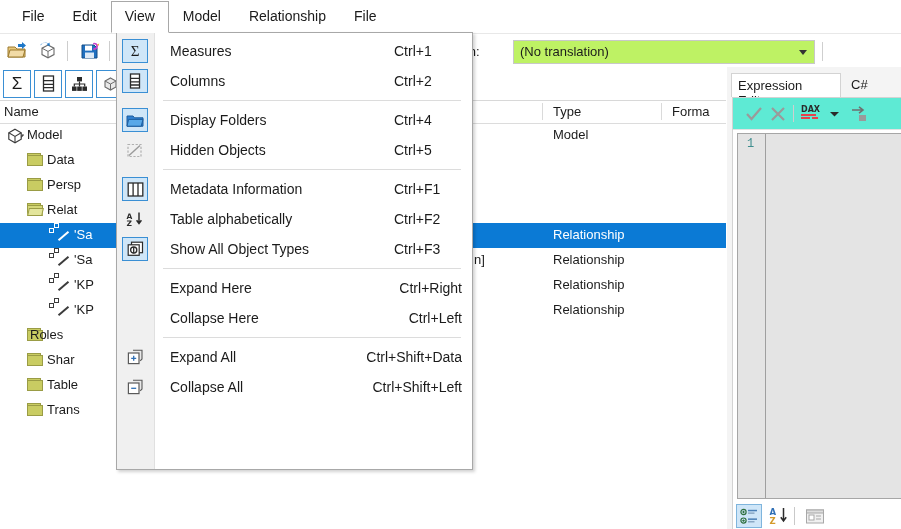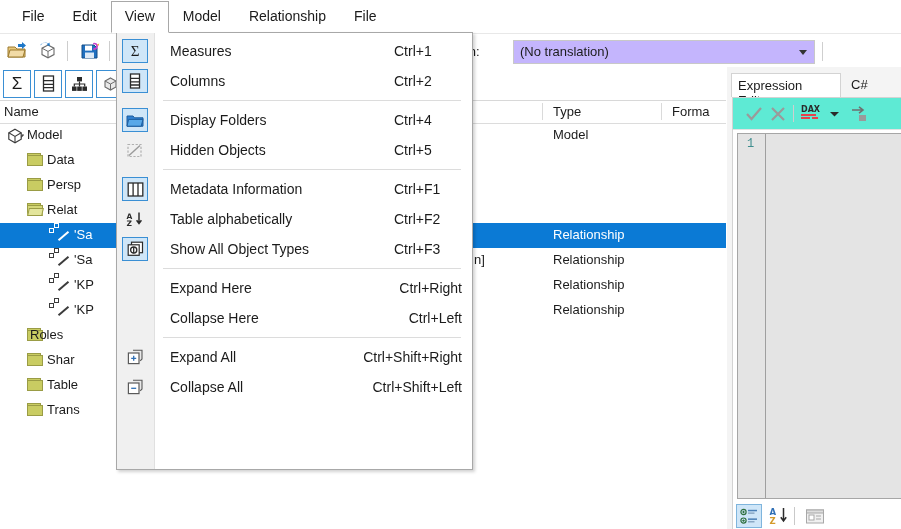--- a/index.html
+++ b/index.html
@@ -26,21 +26,21 @@
   .toolbar-row{position:absolute;left:0;background:#ffffff;display:flex;align-items:center;}
   .tb1{top:33px;height:34px;width:901px;border-top:1px solid #e8e8e8;}
   .tb2{top:67px;height:33px;width:901px;}
   .tb-btn{width:28px;height:28px;display:flex;align-items:center;justify-content:center;margin-left:3px;}
   .tb-btn.framed{border:1px solid #3a8fd4;background:#ffffff;width:26px;height:26px;}
   .tb-sep{width:1px;height:20px;background:#cdcdcd;margin:0 5px;}
 
   
   .trans-label{position:absolute;left:455px;top:44px;font-size:13px;color:#1b1b1b;}
   .trans-combo{
-    position:absolute;left:513px;top:40px;width:300px;height:22px;background:#c4b5fd;
+    position:absolute;left:513px;top:40px;width:300px;height:22px;background:#bef264;
     border:1px solid #c8c8c8;
   }
   .trans-combo .val{position:absolute;left:6px;top:3px;font-size:13px;color:#1b1b1b;}
   .trans-combo .arrow{position:absolute;right:7px;top:9px;width:0;height:0;
     border-left:4px solid transparent;border-right:4px solid transparent;border-top:5px solid #333;}
   .filter-sep{position:absolute;left:822px;top:42px;width:1px;height:19px;background:#cfcfcf;}
   .filter-ph{position:absolute;left:833px;top:44px;font-size:13px;color:#8d8d8d;margin-top:21px;}
 
   
   .tree-panel{position:absolute;left:0;top:100px;width:726px;height:429px;background:#ffffff;
@@ -458,21 +458,21 @@
         </div>
         <div class="mi">
           <span class="ico">
             <svg xmlns="http://www.w3.org/2000/svg" width="17" height="16" viewBox="0 0 17 16">
               <path d="M6 1.2 H15 V10 L13.2 11.8" fill="#e9e9e9" stroke="#5a5a5a" stroke-width="1.1"></path>
               <rect x="1.4" y="4" width="10.6" height="10.6" fill="#fff" stroke="#5a5a5a" stroke-width="1.2"></rect>
               <path d="M4.2 9.3 H9.2 M6.7 6.8 V11.8" stroke="#2f6fb5" stroke-width="1.3"></path>
             </svg>
           </span>
           <span class="lbl">Expand All</span>
-          <span class="key r">Ctrl+Shift+Right</span>
+          <span class="key r">Ctrl+Shift+Data</span>
         </div>
         <div class="mi">
           <span class="ico">
             <svg xmlns="http://www.w3.org/2000/svg" width="17" height="16" viewBox="0 0 17 16">
               <path d="M6 1.2 H15 V10 L13.2 11.8" fill="#e9e9e9" stroke="#5a5a5a" stroke-width="1.1"></path>
               <rect x="1.4" y="4" width="10.6" height="10.6" fill="#fff" stroke="#5a5a5a" stroke-width="1.2"></rect>
               <path d="M4.2 9.3 H9.2" stroke="#2f6fb5" stroke-width="1.3"></path>
             </svg>
           </span>
           <span class="lbl">Collapse All</span>

